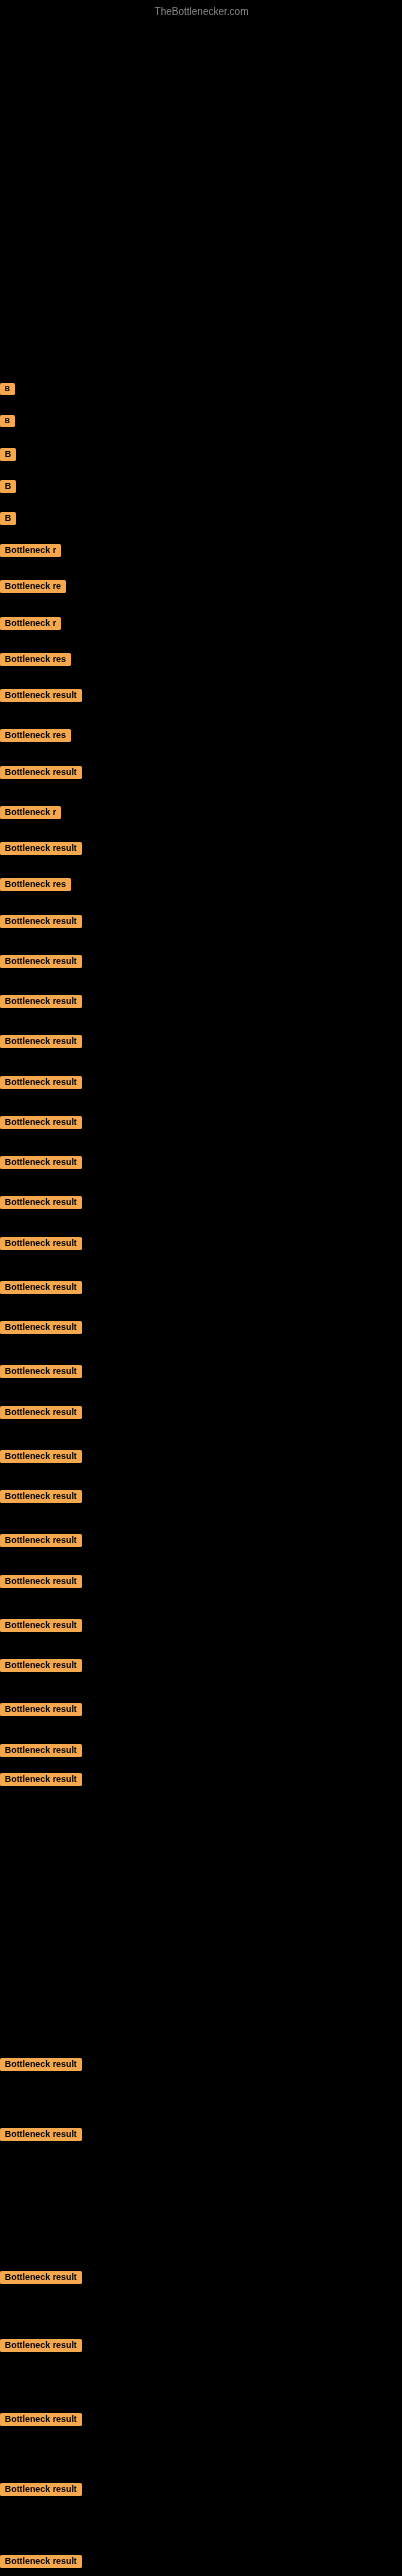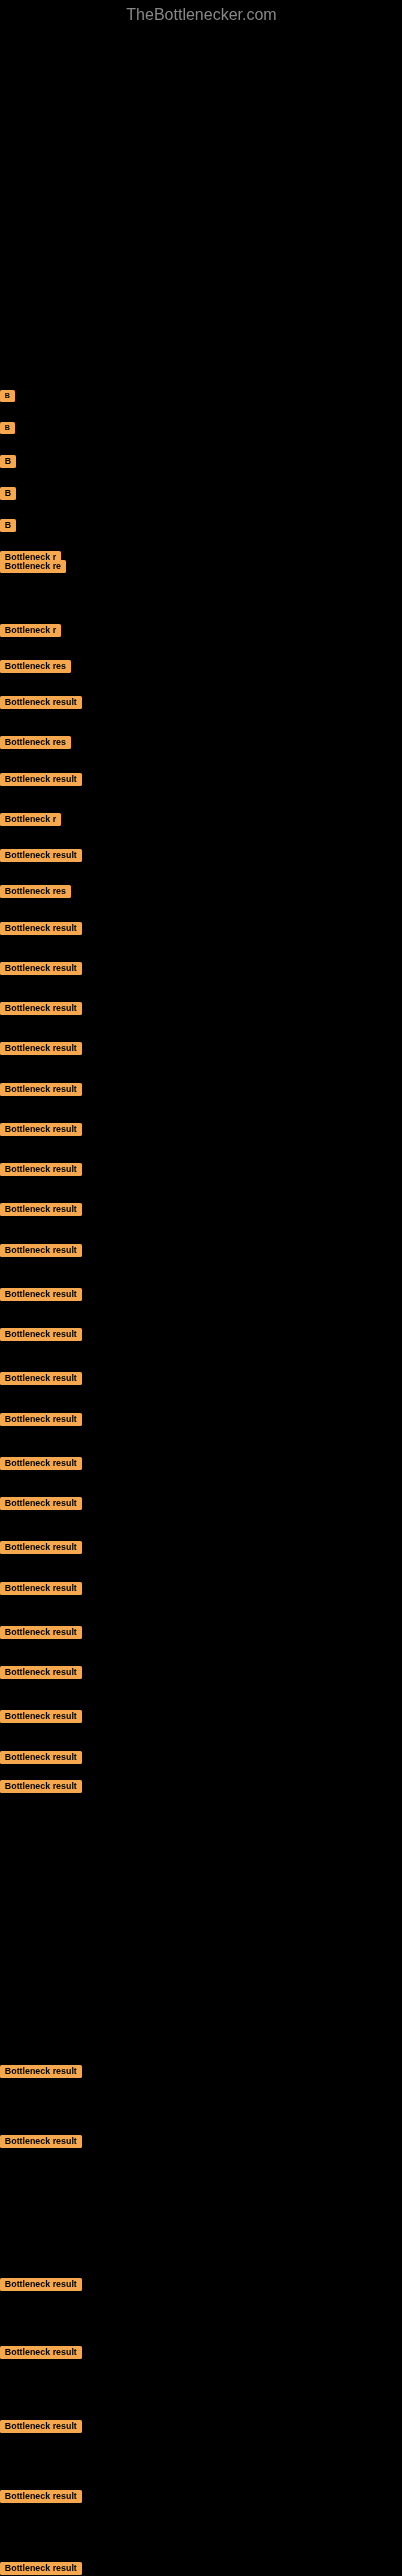--- a/index.html
+++ b/index.html
@@ -6,21 +6,21 @@
     body {
       background-color: #000;
       width: 403px;
       min-height: 2576px;
       font-family: Arial, sans-serif;
       position: relative;
       overflow-x: hidden;
     }
     .site-title {
       color: #888;
-      font-size: 16px;
+      font-size: 10px;
       text-align: center;
       padding-top: 6.4px;
       padding-bottom: 3.2px;
     }
     .bottleneck-label {
       background-color: #f5a84e;
       color: #000;
       font-size: 8.9px;
       font-weight: bold;
       padding: 1.6px 4.8px;
@@ -34,21 +34,21 @@
 </head>
 <body>
 
 <div class="site-title">TheBottlenecker.com</div>
 
 <div id="labels-container" style="position:relative; width:403px; height:2576px;">
 <div class="bottleneck-label" style="top: 427px;">B</div>
     <div class="bottleneck-label" style="top: 459px;">B</div>
     <div class="bottleneck-label" style="top: 491px;">B</div>
     <div class="bottleneck-label" style="top: 523px;">Bottleneck r</div>
-    <div class="bottleneck-label" style="top: 532px;">Bottleneck re</div>
+    <div class="bottleneck-label" style="top: 559px;">Bottleneck re</div>
     <div class="bottleneck-label" style="top: 596px;">Bottleneck r</div>
     <div class="bottleneck-label" style="top: 632px;">Bottleneck res</div>
     <div class="bottleneck-label" style="top: 668px;">Bottleneck result</div>
     <div class="bottleneck-label" style="top: 708px;">Bottleneck res</div>
     <div class="bottleneck-label" style="top: 745px;">Bottleneck result</div>
     <div class="bottleneck-label" style="top: 785px;">Bottleneck r</div>
     <div class="bottleneck-label" style="top: 821px;">Bottleneck result</div>
     <div class="bottleneck-label" style="top: 857px;">Bottleneck res</div>
     <div class="bottleneck-label" style="top: 894px;">Bottleneck result</div>
     <div class="bottleneck-label" style="top: 934px;">Bottleneck result</div>

